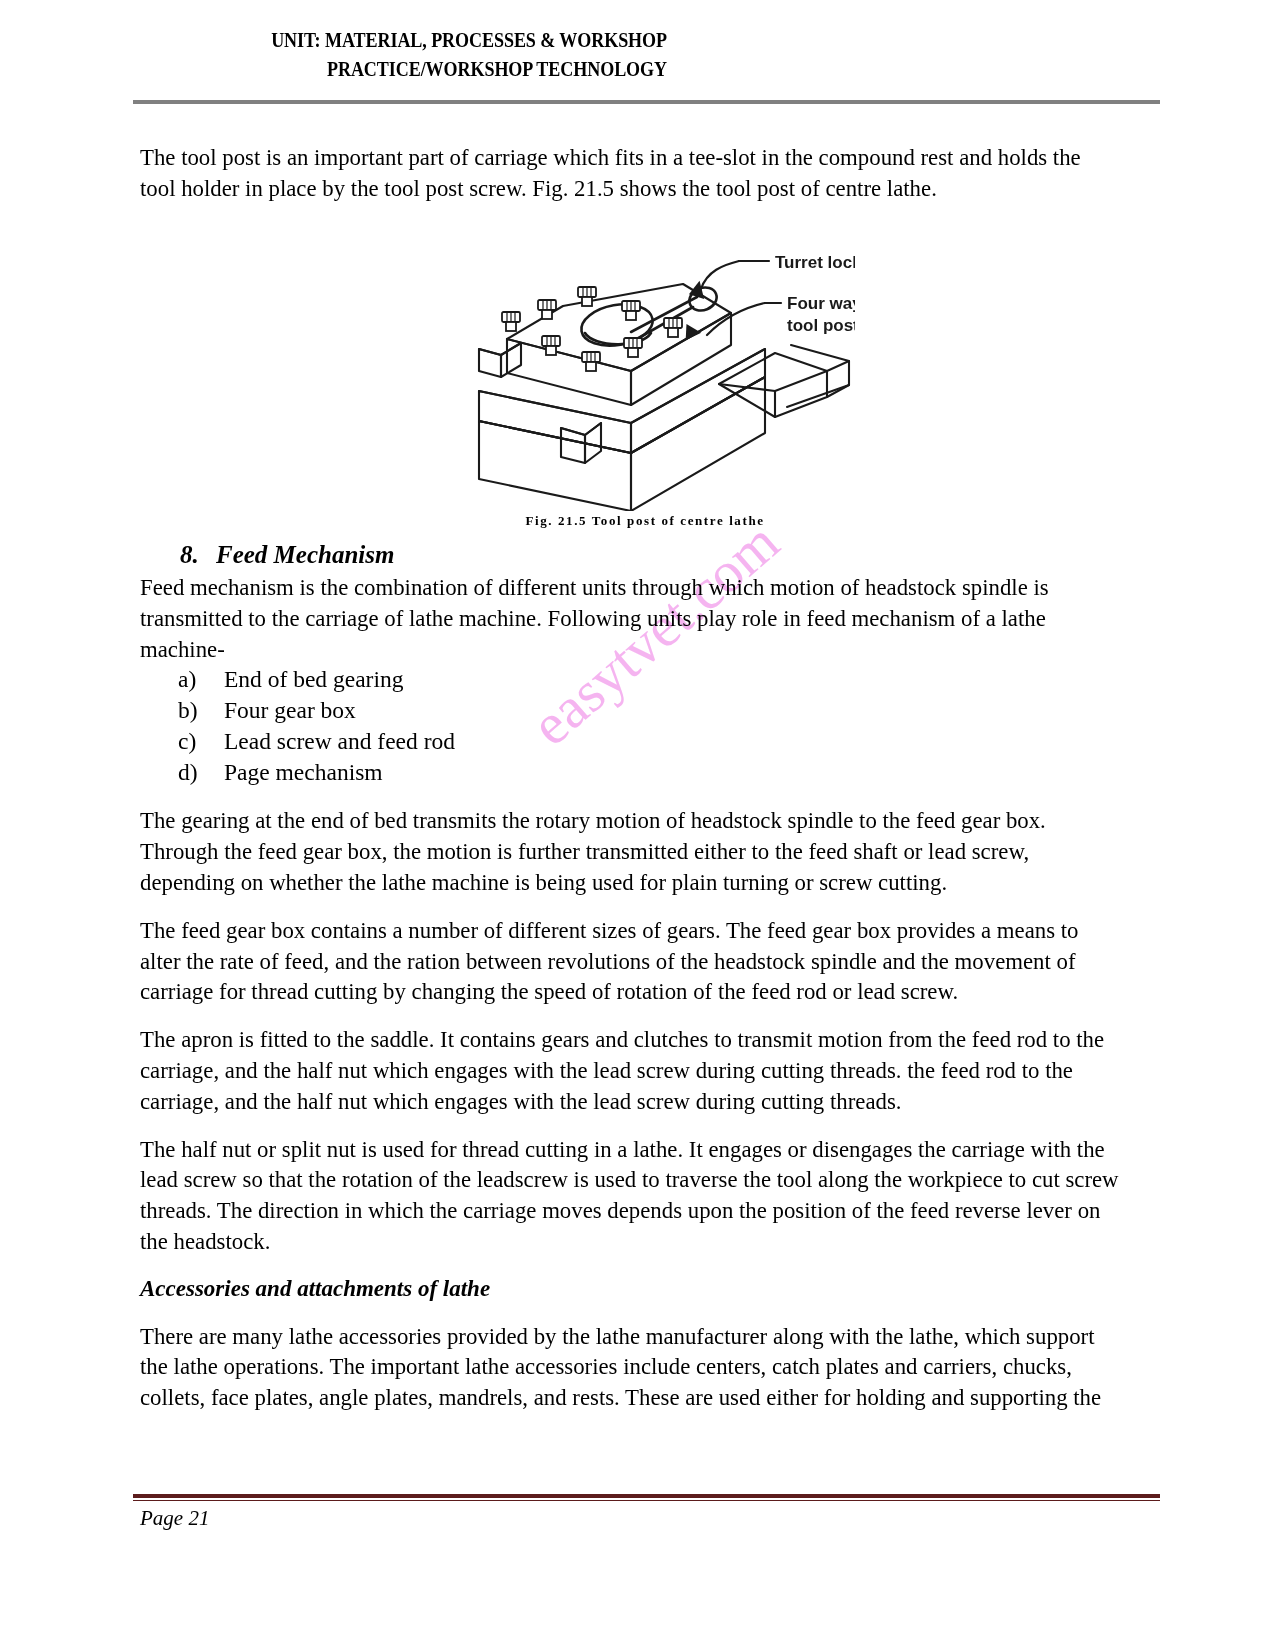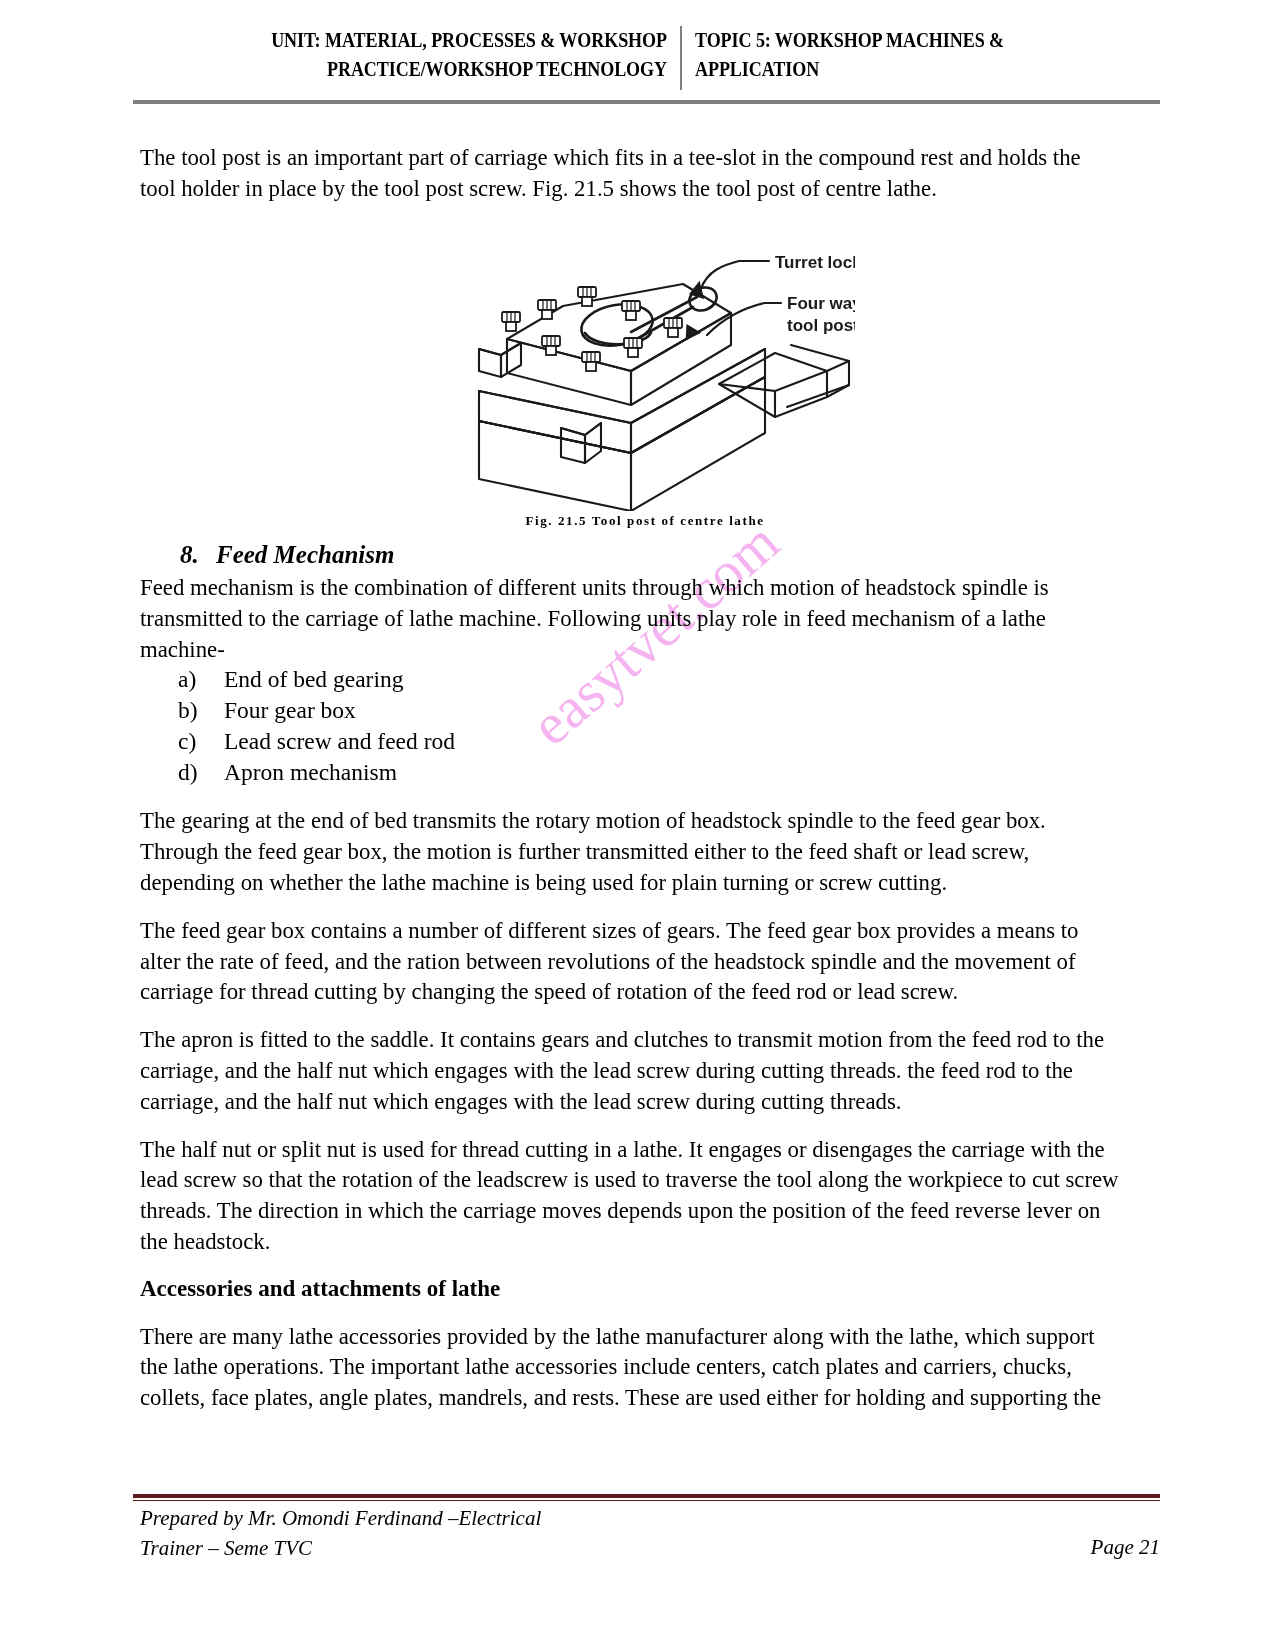--- a/index.html
+++ b/index.html
@@ -97,20 +97,21 @@
     font-style: italic;
     line-height: 1.3;
     font-family: "Liberation Serif", "DejaVu Serif", serif;
   }
   h3.num-heading .num { display: inline-block; width: 36px; }
 
   h3.plain-heading {
     margin: 0 0 17px 0;
     font-size: 23px;
     font-weight: bold;
+    font-style: italic;
     line-height: 1.3;
     font-family: "Liberation Serif", "DejaVu Serif", serif;
   }
 
   ol.alpha {
     list-style: none;
     margin: 0 0 17px 0;
     padding: 0 0 0 38px;
   }
   ol.alpha li {
@@ -181,24 +182,20 @@
 </style>
 </head>
 <body>
 
 <div class="page">
 
   <div class="header">
     <div class="header-left">
       <div class="header-left-inner">UNIT: MATERIAL, PROCESSES &amp; WORKSHOP
 PRACTICE/WORKSHOP TECHNOLOGY</div>
-    </div>
-    <div class="header-right">
-      <div class="header-right-inner">TOPIC 5: WORKSHOP MACHINES &amp;
-APPLICATION</div>
     </div>
   </div>
   <div class="header-rule"></div>
 
   <div class="watermark">easytvet.com</div>
 
   <div class="content">
 
     <p class="body">The tool post is an important part of carriage which fits in a tee-slot in the compound rest and holds the tool holder in place by the tool post screw. Fig. 21.5 shows the tool post of centre lathe.</p>
 
@@ -315,35 +312,33 @@
       <li>
         <span class="marker">b)</span>
         <span>Four gear box</span>
       </li>
       <li>
         <span class="marker">c)</span>
         <span>Lead screw and feed rod</span>
       </li>
       <li>
         <span class="marker">d)</span>
-        <span>Apron mechanism</span>
+        <span>Page mechanism</span>
       </li>
     </ol>
 
     <p class="body">The gearing at the end of bed transmits the rotary motion of headstock spindle to the feed gear box. Through the feed gear box, the motion is further transmitted either to the feed shaft or lead screw, depending on whether the lathe machine is being used for plain turning or screw cutting.</p>
     <p class="body">The feed gear box contains a number of different sizes of gears. The feed gear box provides a means to alter the rate of feed, and the ration between revolutions of the headstock spindle and the movement of carriage for thread cutting by changing the speed of rotation of the feed rod or lead screw.</p>
     <p class="body">The apron is fitted to the saddle. It contains gears and clutches to transmit motion from the feed rod to the carriage, and the half nut which engages with the lead screw during cutting threads. the feed rod to the carriage, and the half nut which engages with the lead screw during cutting threads.</p>
 
     <p class="body">The half nut or split nut is used for thread cutting in a lathe. It engages or disengages the carriage with the lead screw so that the rotation of the leadscrew is used to traverse the tool along the workpiece to cut screw threads. The direction in which the carriage moves depends upon the position of the feed reverse lever on the headstock.</p>
 
     <h3 class="plain-heading">Accessories and attachments of lathe</h3>
     <p class="body">There are many lathe accessories provided by the lathe manufacturer along with the lathe, which support the lathe operations. The important lathe accessories include centers, catch plates and carriers, chucks, collets, face plates, angle plates, mandrels, and rests. These are used either for holding and supporting the</p>
 
   </div>
 
   <div class="footer-rule"></div>
   <div class="footer">
-    <div class="footer-left">Prepared by Mr. Omondi Ferdinand –Electrical
-Trainer – Seme TVC</div>
     <div class="footer-right">Page 21</div>
   </div>
 
 </div>
 
 </body></html>

